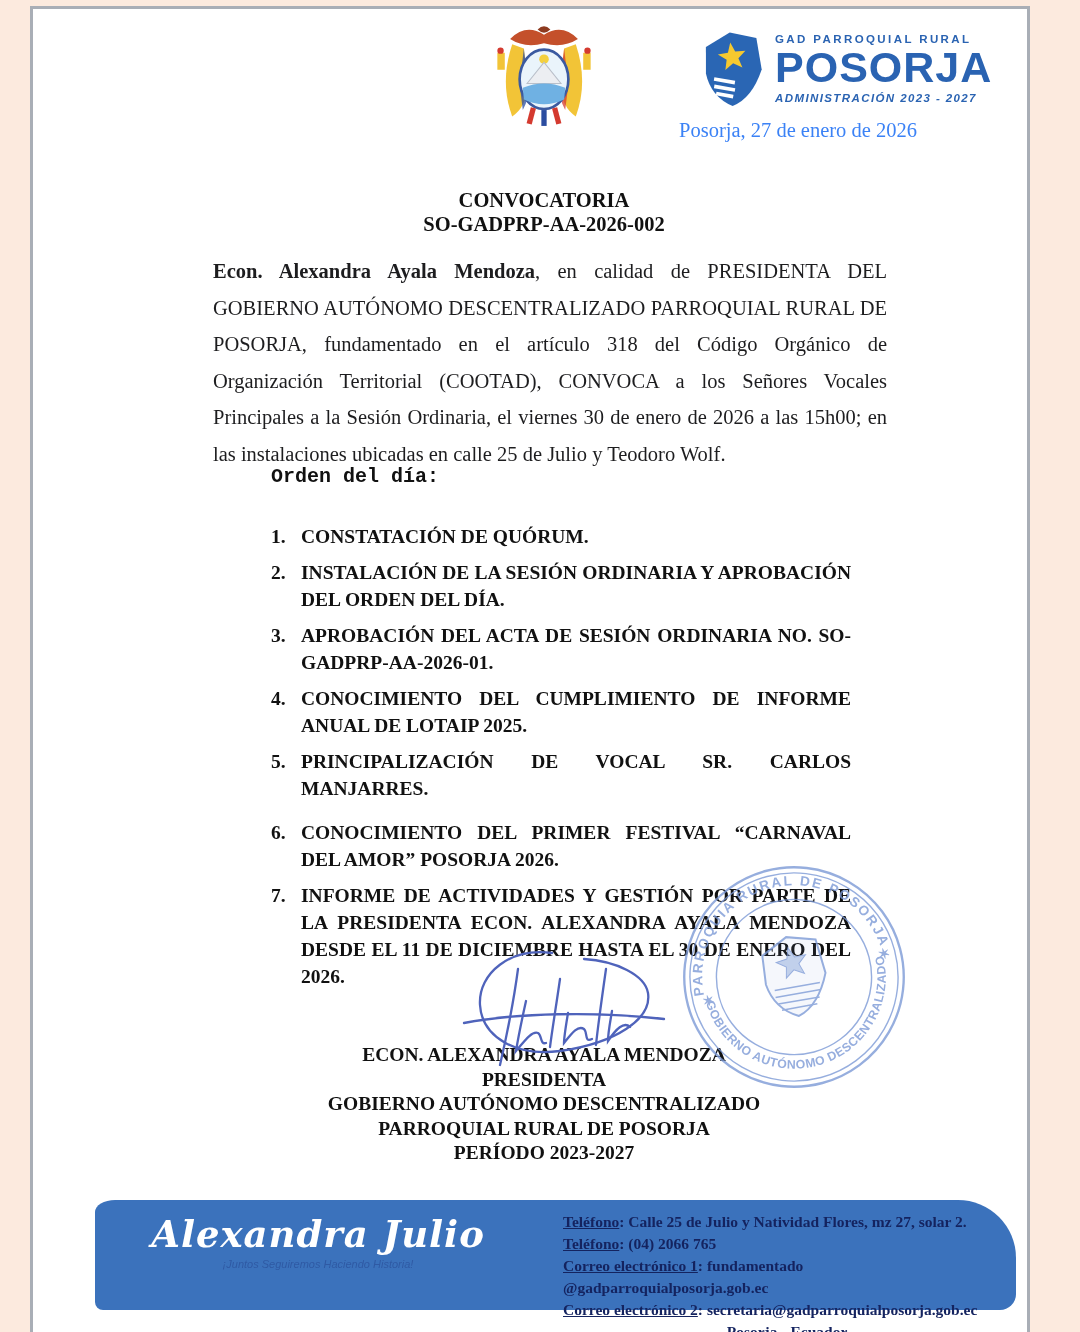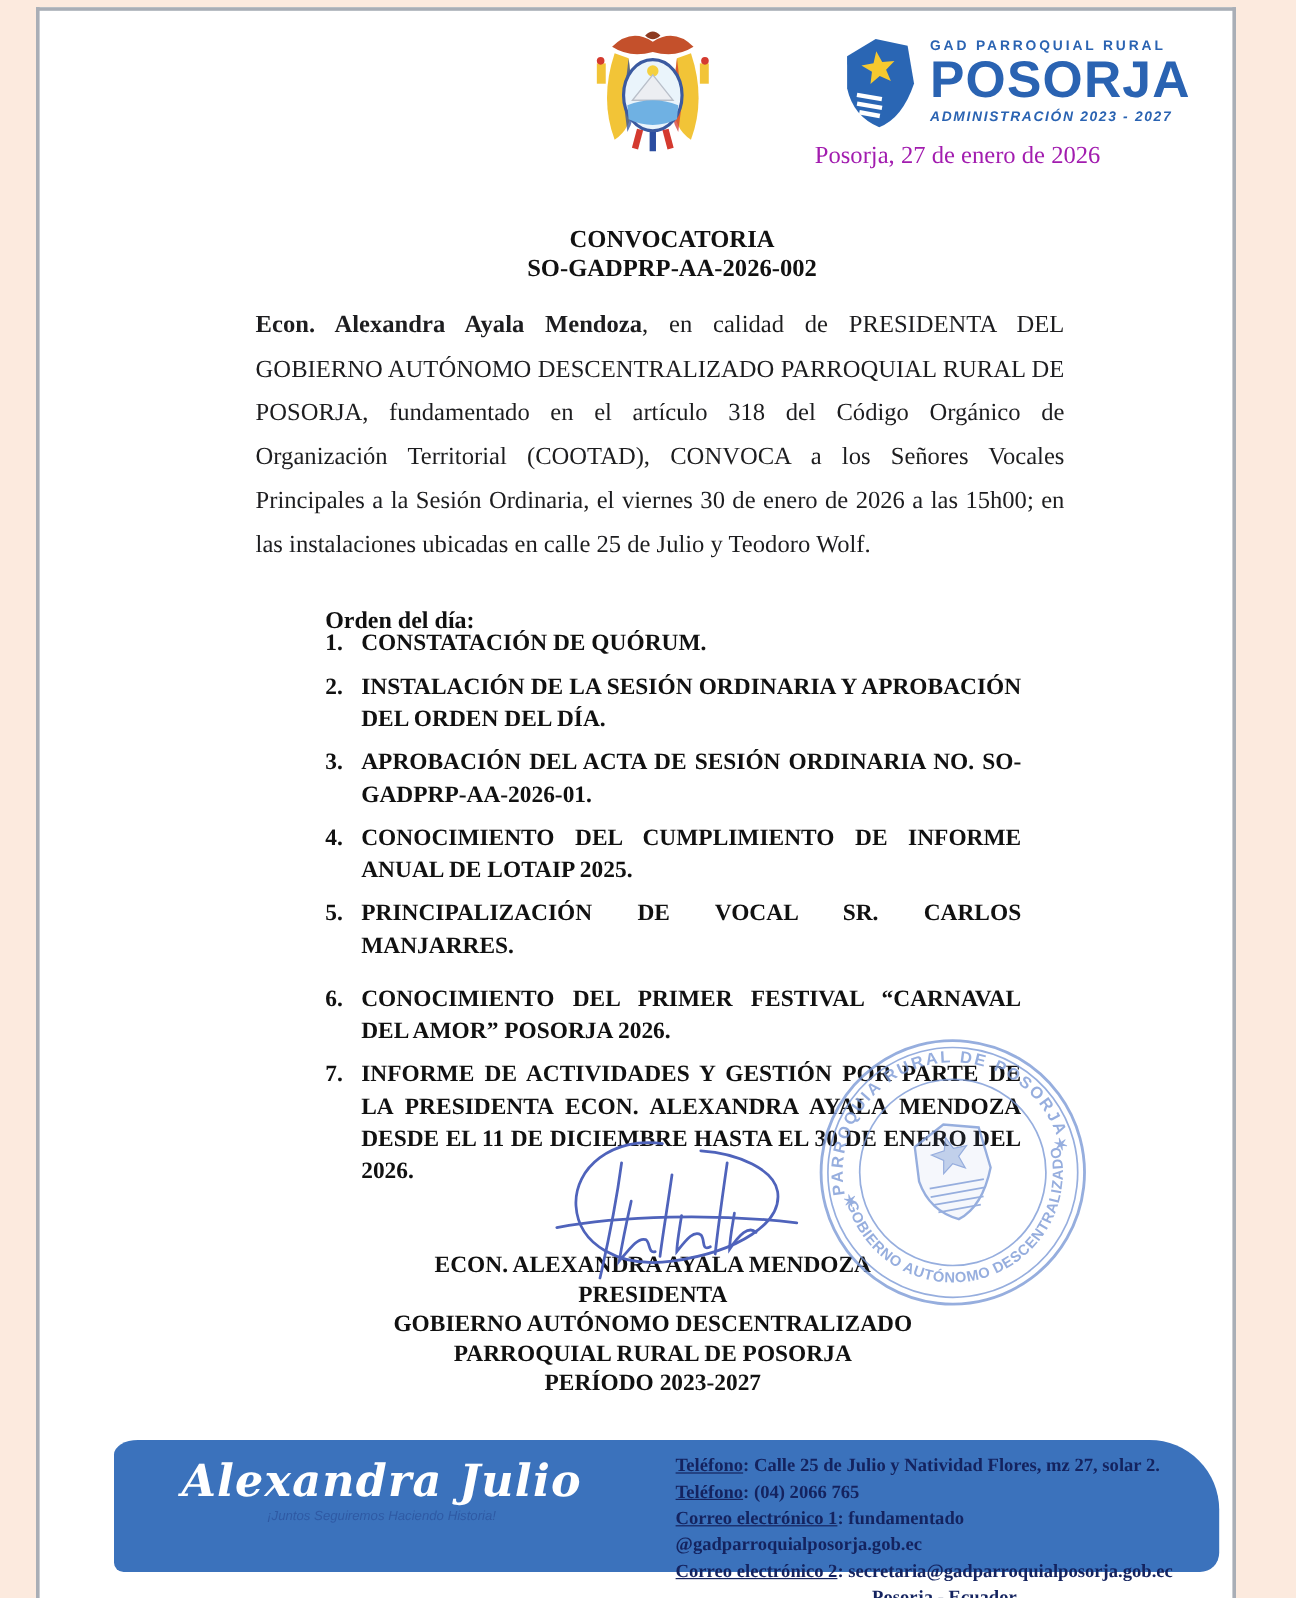--- a/index.html
+++ b/index.html
@@ -10,32 +10,32 @@
           background:#ffffff; border:3px solid #a9aeb6; border-bottom:none;padding-left:22px; }
 
   
   .coat { position:absolute; left:458px; top:12px; width:106px; height:106px; }
   .logo { position:absolute; left:668px; top:18px; display:flex; align-items:flex-start; gap:10px; }
   .logo-shield { width:64px; height:84px; flex:none; }
   .logo-text { padding-top:6px; font-family:"Liberation Sans", sans-serif; color:#2a63b2; }
   .logo-small { font-size:11.5px; font-weight:bold; letter-spacing:2.4px; }
   .logo-name { font-size:43px; font-weight:bold; letter-spacing:1px; line-height:1.05; }
   .logo-admin { font-size:11.5px; font-weight:bold; font-style:italic; letter-spacing:1.4px; margin-top:2px; }
-  .date-line { position:absolute; left:646px; top:110px; font-size:20.5px; color:#a21caf; }
-
-  
-  .doc-title { position:absolute; left:16px; top:180px; width:100%; text-align:center;
+  .date-line { position:absolute; left:646px; top:110px; font-size:20.5px; color:#3b82f6; }
+
+  
+  .doc-title { position:absolute; left:0; top:180px; width:100%; text-align:center;
                padding-left:28px; font-weight:bold; font-size:20.5px; line-height:23.5px; color:#111; }
 
   
   .intro { position:absolute; left:180px; top:244px; width:674px; font-size:20.5px;
            line-height:36.5px; text-align:justify; color:#1d1d1f; }
 
   
-  .agenda-heading { position:absolute; left:238px; top:497px; font-size:20px; font-weight:bold; color:#111; }
+  .agenda-heading { position:absolute; left:238px; top:456px; font-size:20px; font-weight:bold; color:#111;font-family:Liberation Mono, monospace; }
   .agenda { position:absolute; left:238px; top:514px; width:580px; list-style:none; }
   .agenda li { display:flex; font-size:19.5px; font-weight:bold; line-height:27px;
                margin-bottom:9px; color:#111; }
   .agenda li .num { width:30px; flex:none; }
   .agenda li .itext { text-align:justify; }
   .agenda li.gap-lg { margin-top:17px; }
   .agenda li.gap-md { margin-top:6px; }
 
   
   .sig-block { position:absolute; left:0; top:1034px; width:100%; text-align:center;

